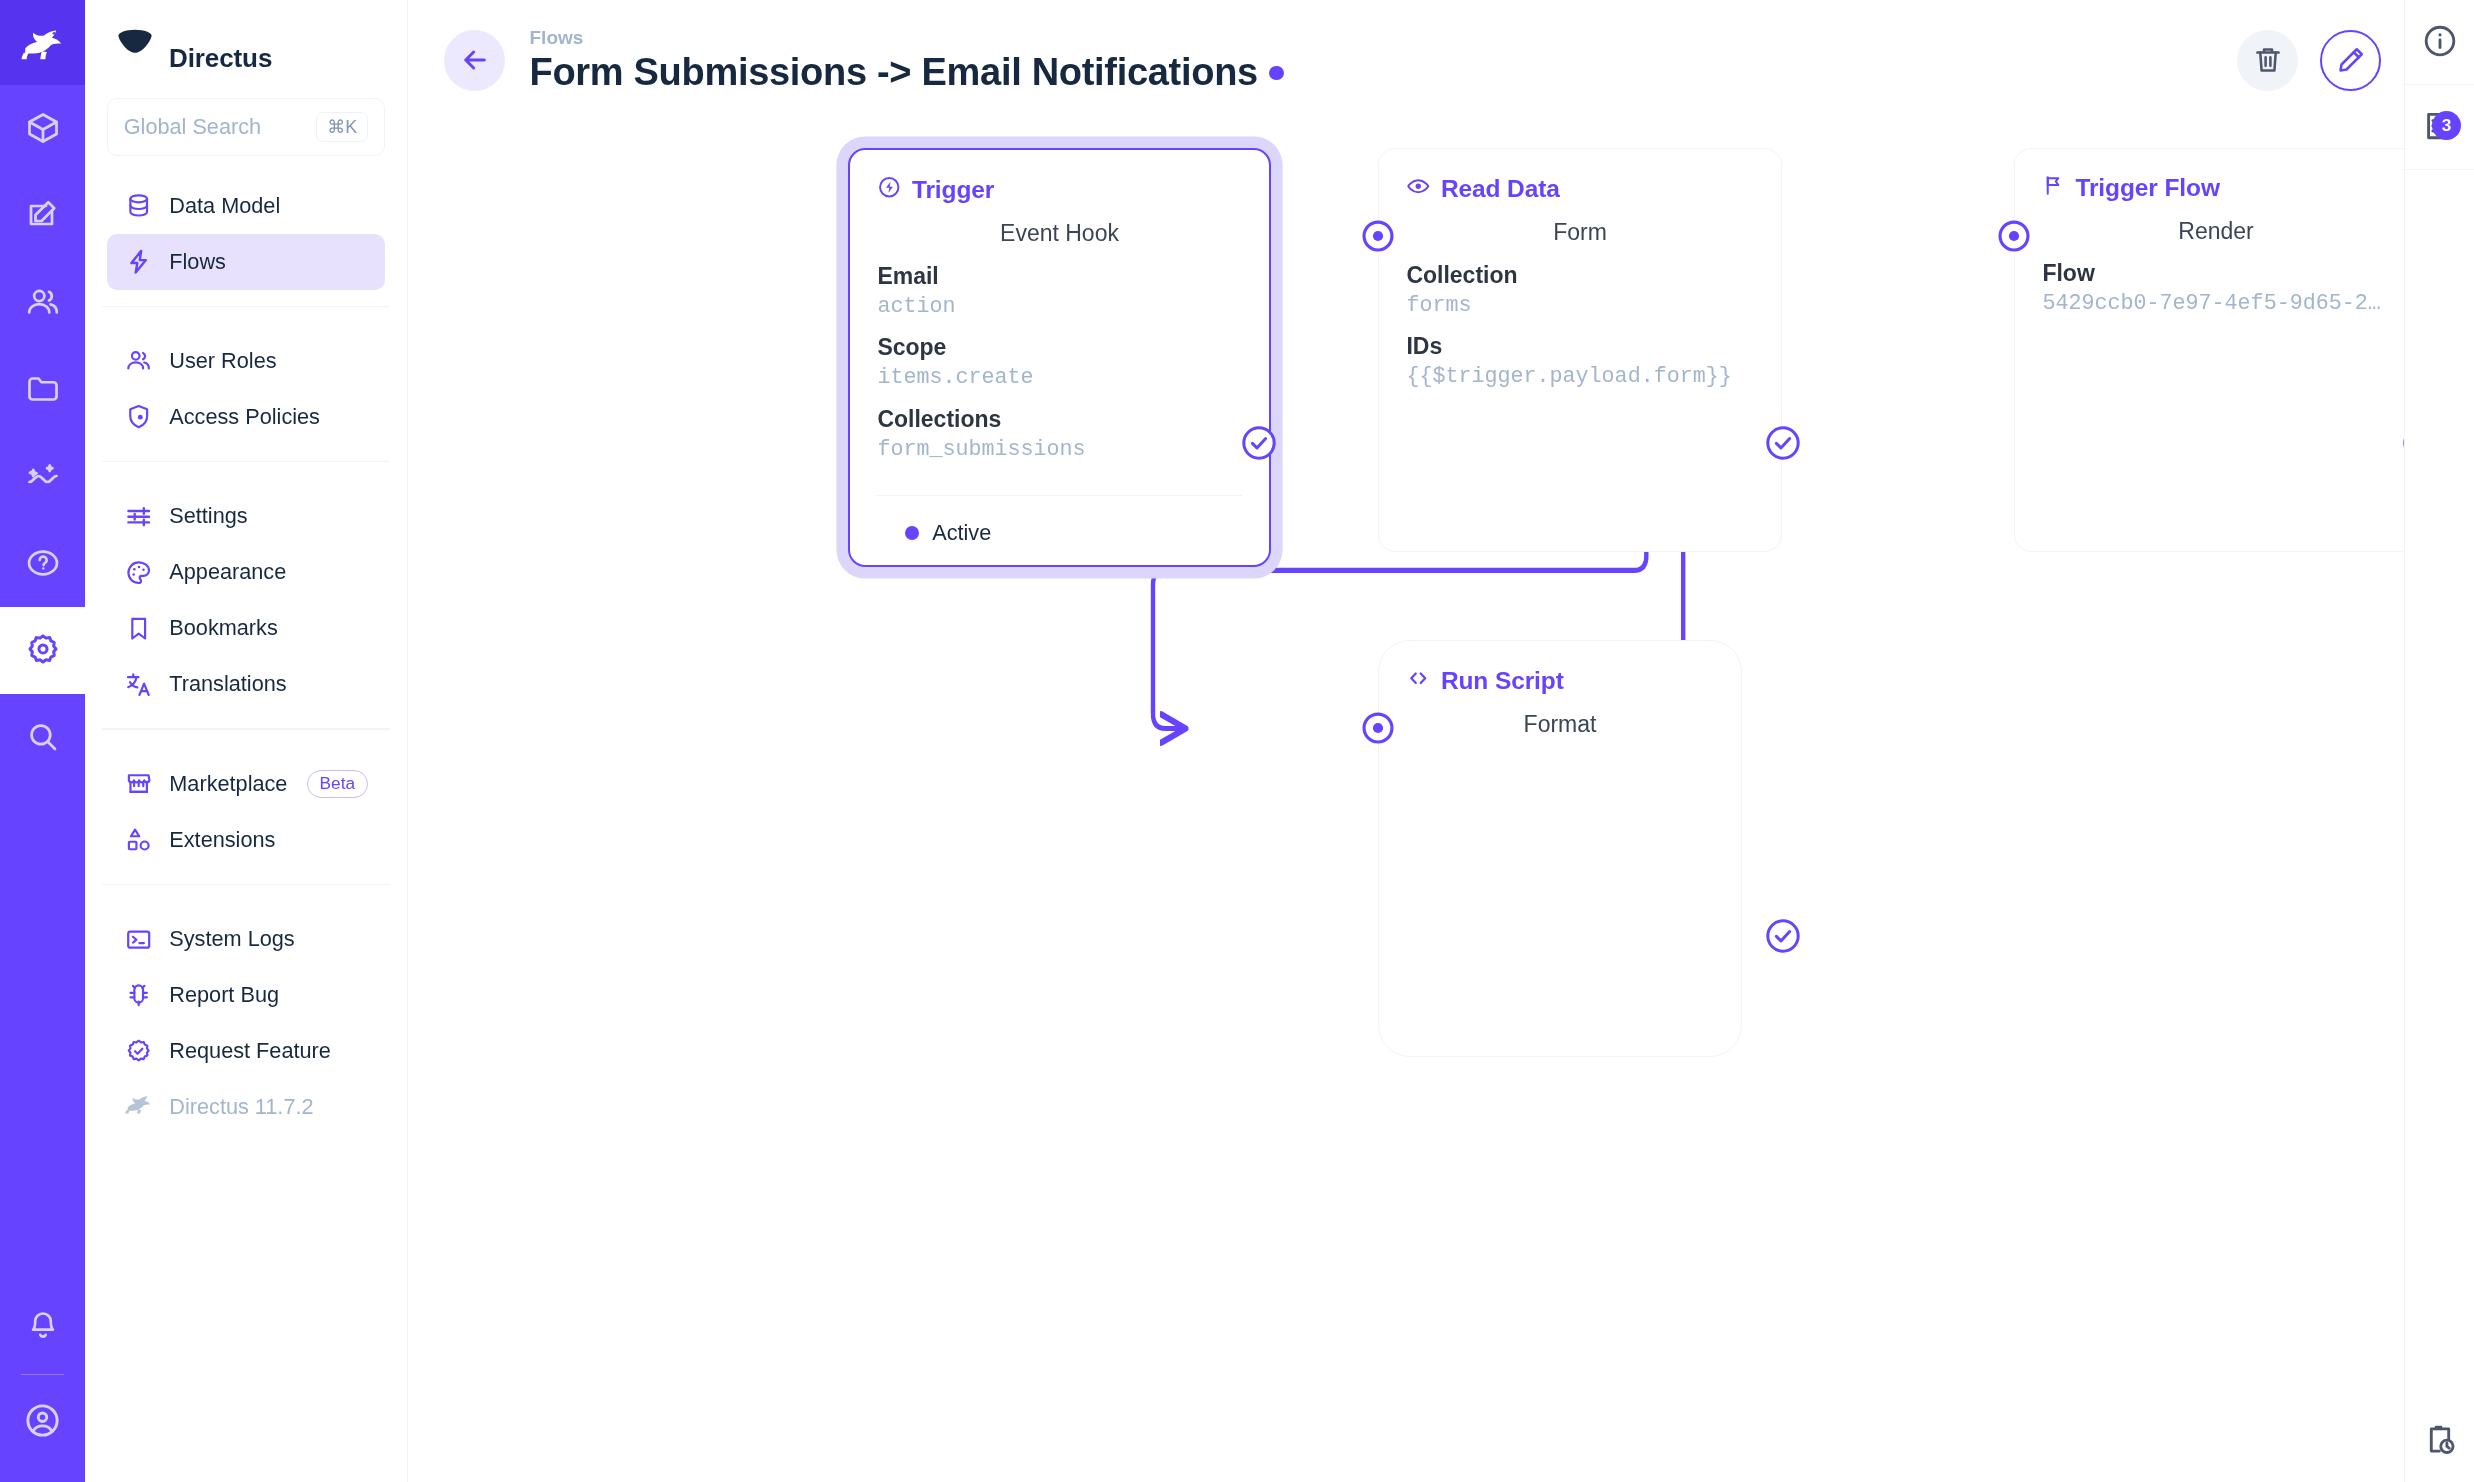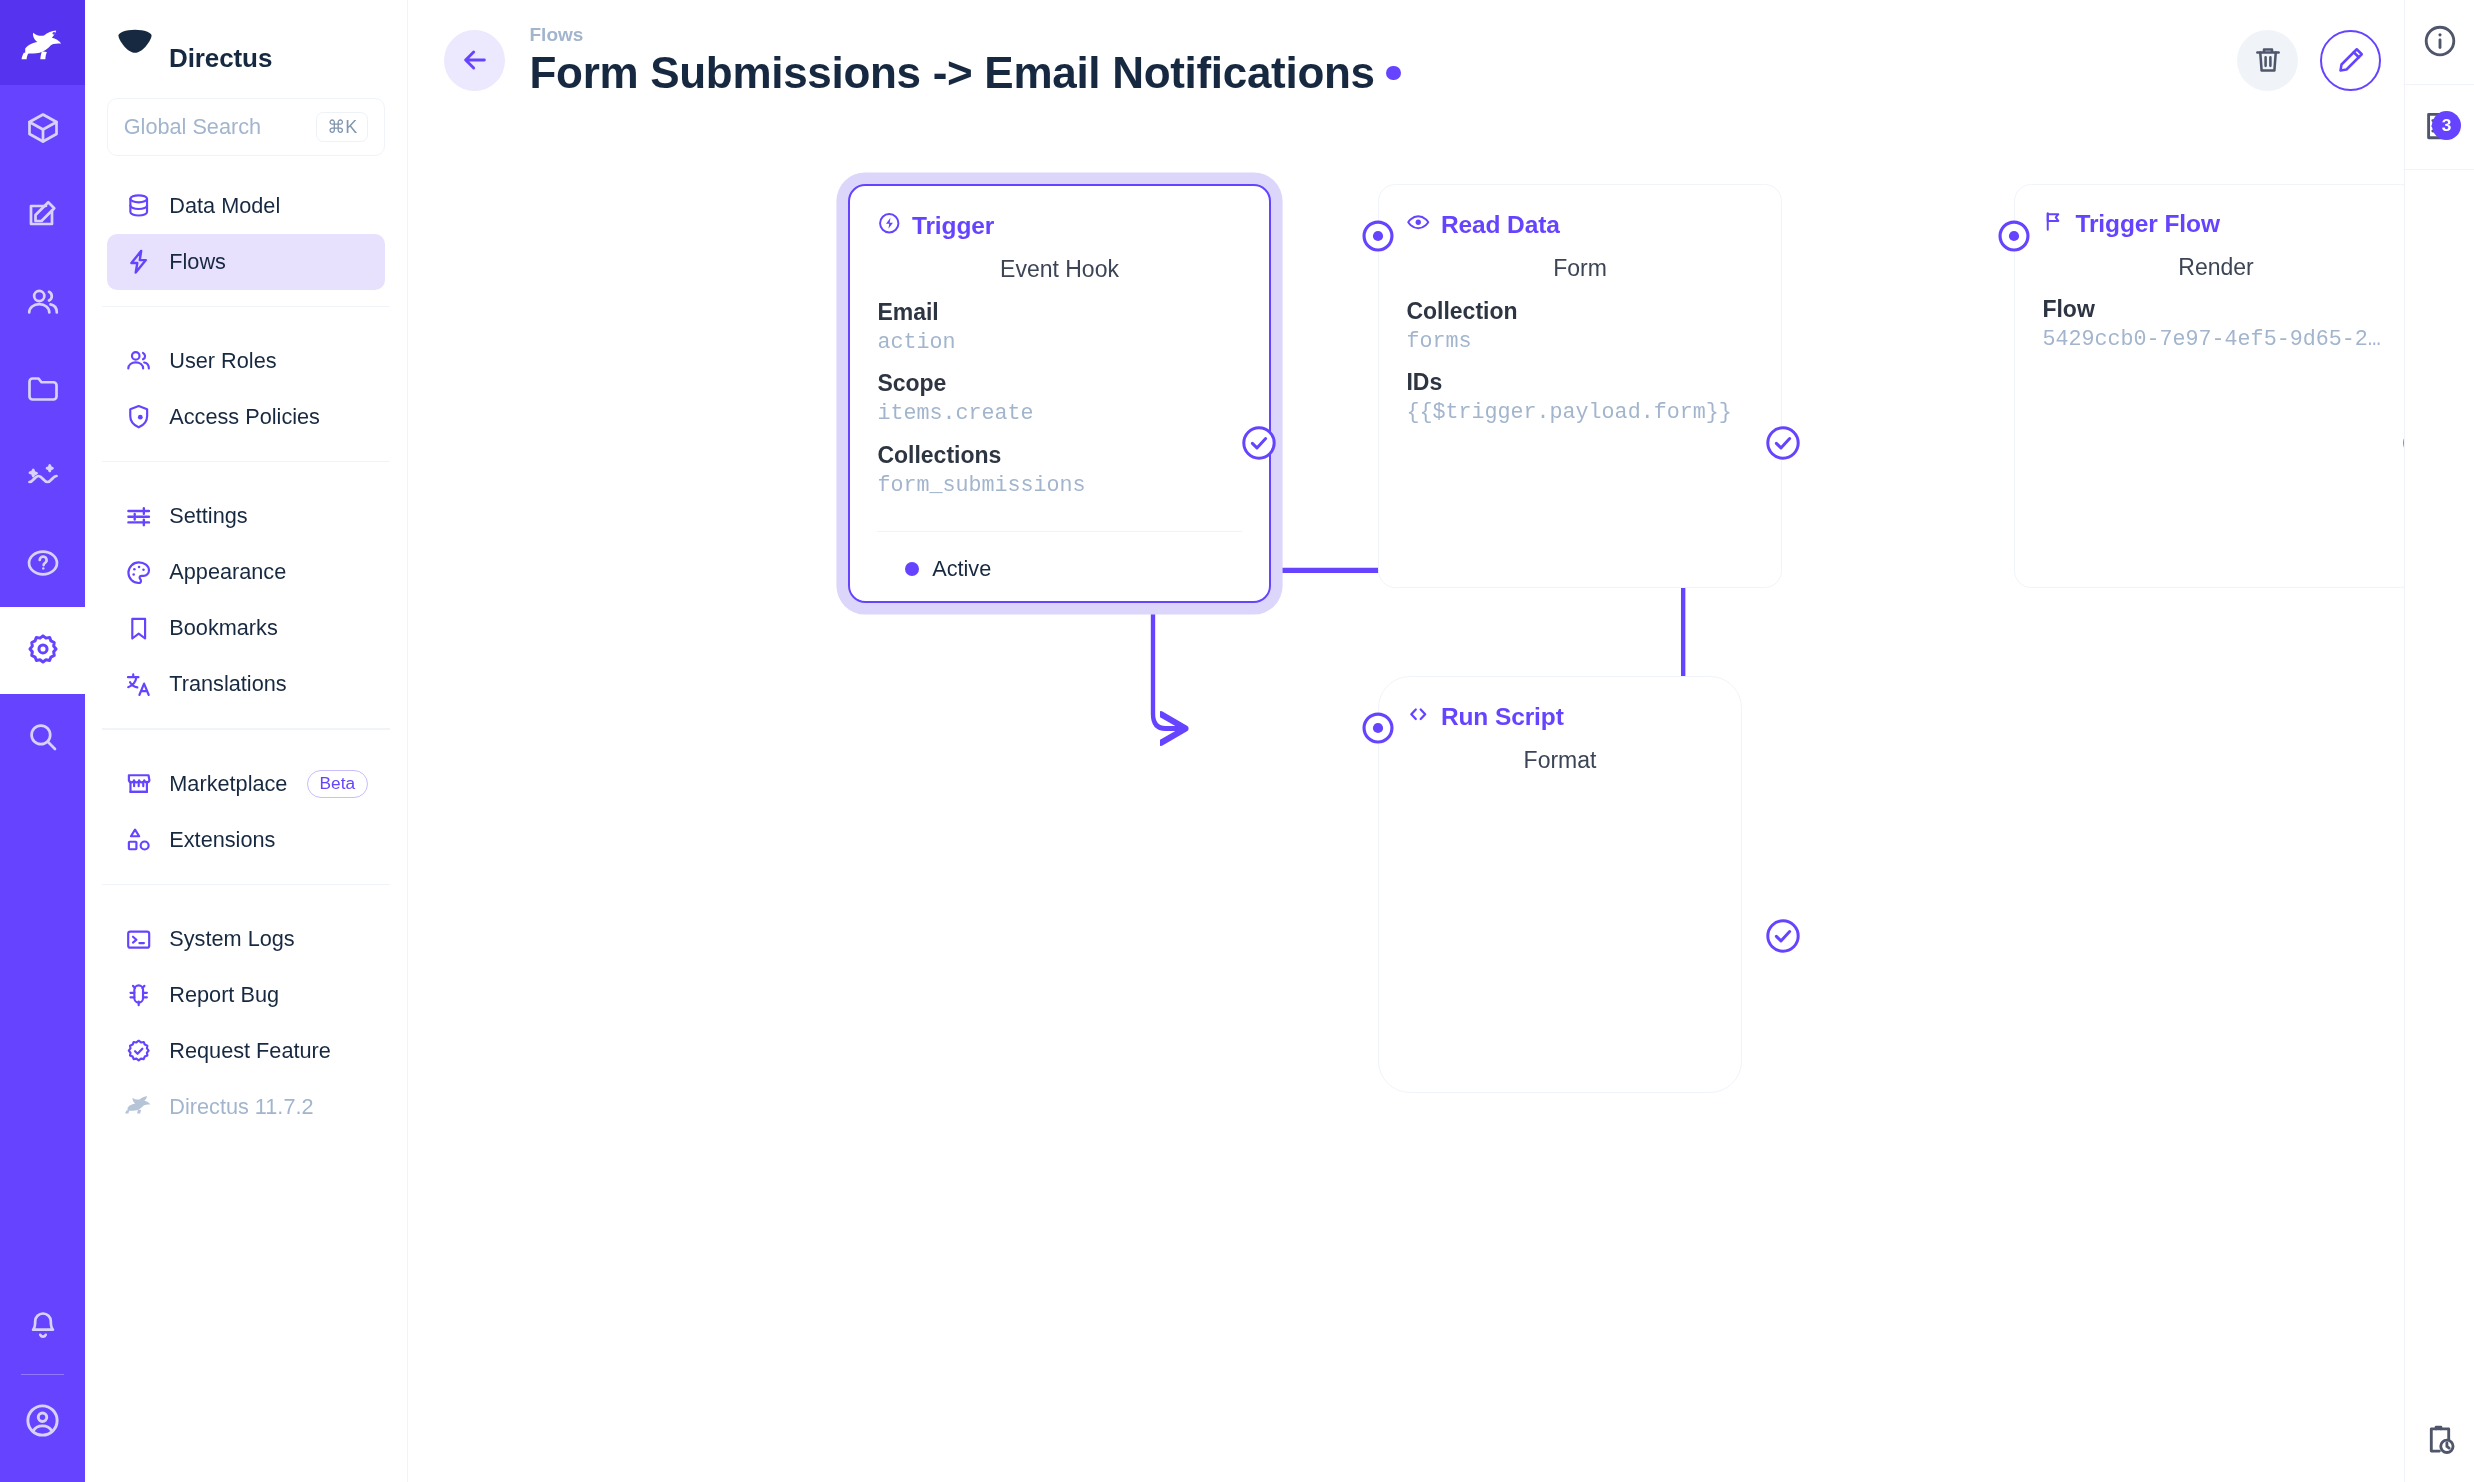--- a/index.html
+++ b/index.html
@@ -85,21 +85,21 @@
   }
   .back-btn {
     width: 61px; height: 61px; border-radius: 50%;
     background: #ece8fd; color: #6644ff;
     display: flex; align-items: center; justify-content: center;
     flex: 0 0 61px;
   }
   .title-wrap { margin-left: 24.5px; display: flex; flex-direction: column; justify-content: center; }
   .crumb { font-size: 19px; color: #a2b5cd; font-weight: 600; line-height: 1.25; margin-bottom: 1.4px; }
   .page-title {
-    font-size: 44px; font-weight: 700; color: #172940; letter-spacing: -0.3px;
+    font-size: 38px; font-weight: 700; color: #172940; letter-spacing: -0.3px;
     display: flex; align-items: center; gap: 11.6px; line-height: 1.15;
   }
   .title-dot { width: 14.4px; height: 14.4px; border-radius: 50%; background: #6644ff; display: inline-block; }
   .header-actions { margin-left: auto; display: flex; align-items: center; gap: 21.7px; padding-right: 94px; }
   .hdr-btn {
     width: 61px; height: 61px; border-radius: 50%;
     display: flex; align-items: center; justify-content: center;
   }
   .hdr-btn.trash { background: #f0f4f9; color: #4f566b; }
   .hdr-btn.edit { border: 2.2px solid #6644ff; color: #6644ff; background: #ffffff; }
@@ -127,21 +127,20 @@
   
   .canvas { position: absolute; inset: 0; overflow: hidden; }
   .edges { position: absolute; inset: 0; width: 100%; height: 100%; z-index: 5; pointer-events: none; }
 
   .node {
     position: absolute; z-index: 10;
     background: #ffffff;
     border: 1.4px solid #f0f4f9;
     border-radius: 17.3px;
     padding: 24.5px 27.4px;
-    margin-top: 36px;
   }
   .node.selected {
     border: 2.9px solid #6644ff;
     box-shadow: 0 0 0 11.6px #ddd6fb;
   }
   .node-title {
     display: flex; align-items: center; gap: 10px;
     color: #6644ff; font-size: 24.5px; font-weight: 700; letter-spacing: -0.1px;
     margin-bottom: 14.4px;
   }

